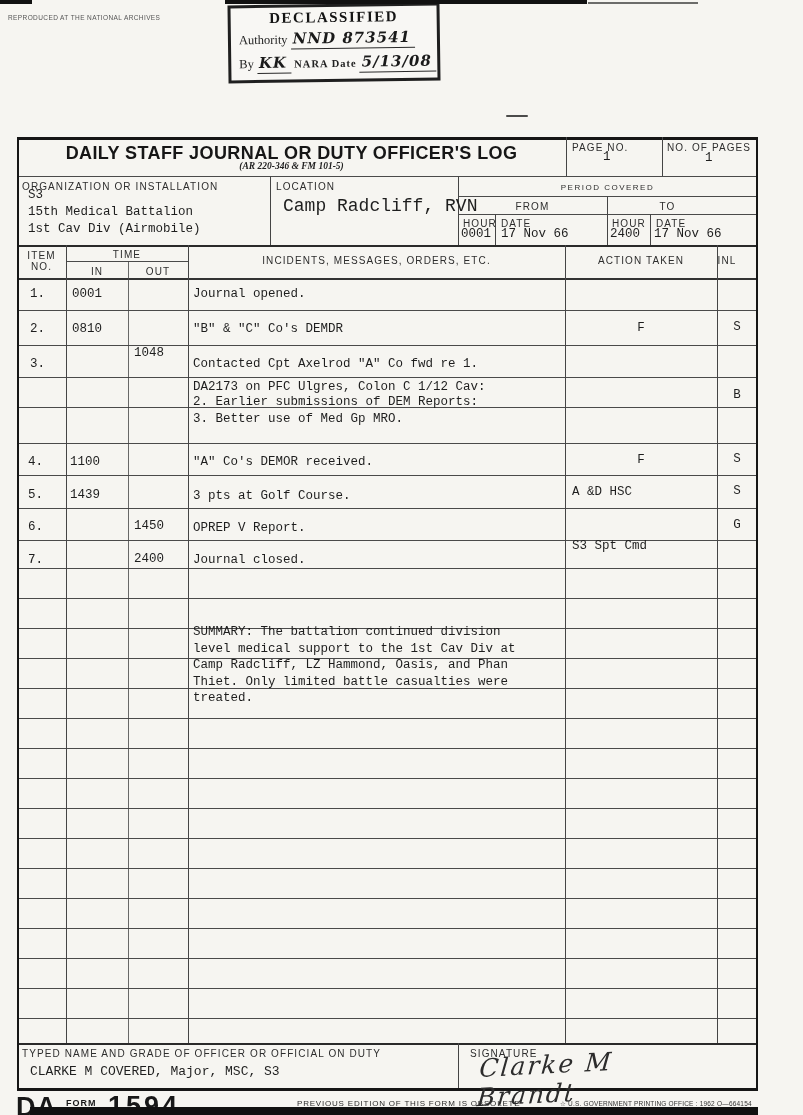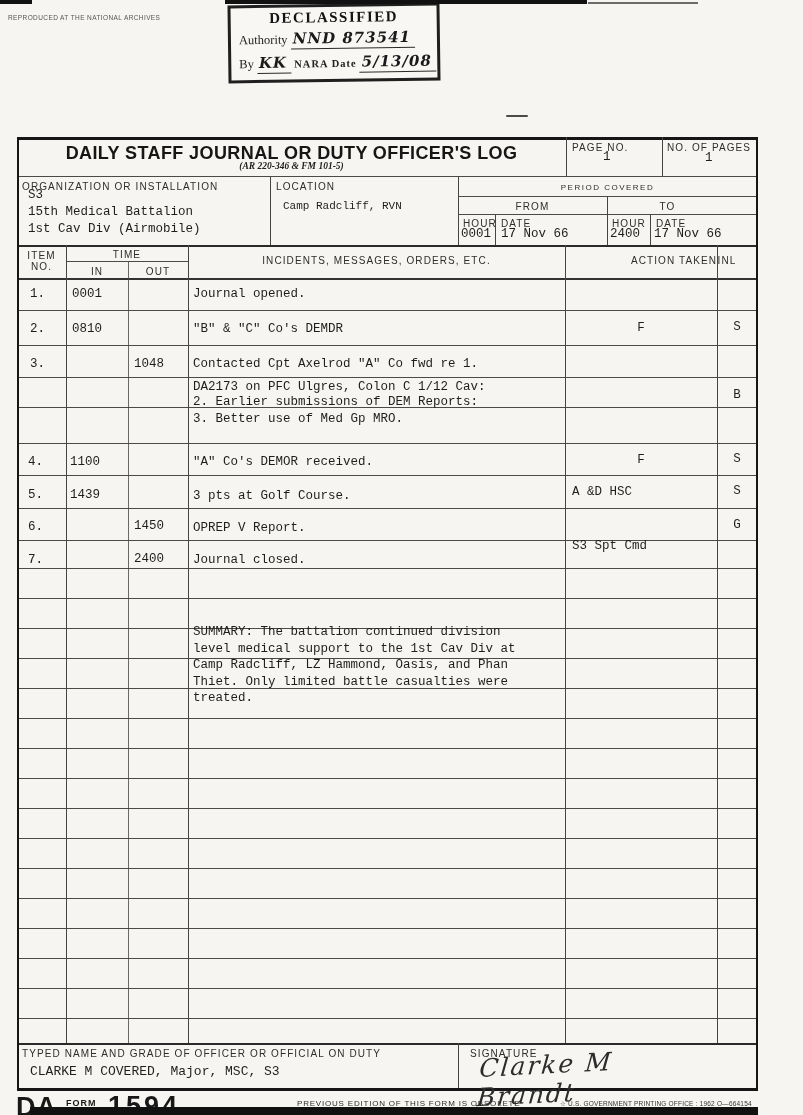--- a/index.html
+++ b/index.html
@@ -127,55 +127,55 @@
   <div class="type" style="left:603px;top:150px;">1</div>
   <div class="lbl" style="left:667px;top:142px;">NO. OF PAGES</div>
   <div class="type" style="left:705px;top:151px;">1</div>
 
   <div class="lbl" style="left:22px;top:181px;">ORGANIZATION OR INSTALLATION</div>
   <div class="type pre" style="left:28px;top:187px;line-height:17px;">S3
 15th Medical Battalion
 1st Cav Div (Airmobile)</div>
 
   <div class="lbl" style="left:276px;top:181px;">LOCATION</div>
-  <div class="type" style="left:283px;top:199px;font-size:11px;">Camp Radcliff, RVN</div>
+  <div class="type" style="left:283px;top:199px;font-size:18px;">Camp Radcliff, RVN</div>
 
   <div class="lbl ctr" style="left:458px;top:183px;width:299px;font-size:8px;letter-spacing:1.5px;">PERIOD COVERED</div>
   <div class="lbl ctr" style="left:458px;top:201px;width:149px;">FROM</div>
   <div class="lbl ctr" style="left:607px;top:201px;width:121px;">TO</div>
   <div class="lbl" style="left:463px;top:218px;">HOUR</div>
   <div class="lbl" style="left:501px;top:218px;">DATE</div>
   <div class="lbl" style="left:612px;top:218px;">HOUR</div>
   <div class="lbl" style="left:656px;top:218px;">DATE</div>
   <div class="type" style="left:461px;top:227px;">0001</div>
   <div class="type" style="left:501px;top:227px;">17 Nov 66</div>
   <div class="type" style="left:610px;top:227px;">2400</div>
   <div class="type" style="left:654px;top:227px;">17 Nov 66</div>
 
   <div class="lbl ctr" style="left:17px;top:250px;width:49px;">ITEM</div>
   <div class="lbl ctr" style="left:17px;top:261px;width:49px;">NO.</div>
   <div class="lbl ctr" style="left:66px;top:249px;width:122px;">TIME</div>
   <div class="lbl ctr" style="left:66px;top:266px;width:62px;">IN</div>
   <div class="lbl ctr" style="left:128px;top:266px;width:60px;">OUT</div>
   <div class="lbl ctr" style="left:188px;top:255px;width:377px;">INCIDENTS, MESSAGES, ORDERS, ETC.</div>
-  <div class="lbl ctr" style="left:598px;top:255px;width:152px;">ACTION TAKEN</div>
+  <div class="lbl ctr" style="left:565px;top:255px;width:152px;">ACTION TAKEN</div>
   <div class="lbl ctr" style="left:717px;top:255px;width:20px;">INL</div>
 
   <div class="type" style="left:30px;top:287px;">1.</div>
   <div class="type" style="left:72px;top:287px;">0001</div>
   <div class="type" style="left:193px;top:287px;">Journal opened.</div>
 
   <div class="type" style="left:30px;top:322px;">2.</div>
   <div class="type" style="left:72px;top:322px;">0810</div>
   <div class="type" style="left:193px;top:322px;">"B" &amp; "C" Co's DEMDR</div>
   <div class="type ctr" style="left:565px;top:321px;width:152px;">F</div>
   <div class="type ctr" style="left:717px;top:320px;width:40px;">S</div>
 
   <div class="type" style="left:30px;top:357px;">3.</div>
-  <div class="type" style="left:134px;top:357px;">1048</div>
+  <div class="type" style="left:134px;top:346px;">1048</div>
   <div class="type" style="left:193px;top:357px;">Contacted Cpt Axelrod "A" Co fwd re 1.</div>
 
   <div class="type" style="left:193px;top:380px;">DA2173 on PFC Ulgres, Colon C 1/12 Cav:</div>
   <div class="type" style="left:193px;top:395px;">2. Earlier submissions of DEM Reports:</div>
   <div class="type ctr" style="left:717px;top:388px;width:40px;">B</div>
   <div class="type" style="left:193px;top:412px;">3. Better use of Med Gp MRO.</div>
 
   <div class="type" style="left:28px;top:455px;">4.</div>
   <div class="type" style="left:70px;top:455px;">1100</div>
   <div class="type" style="left:193px;top:455px;">"A" Co's DEMOR received.</div>

